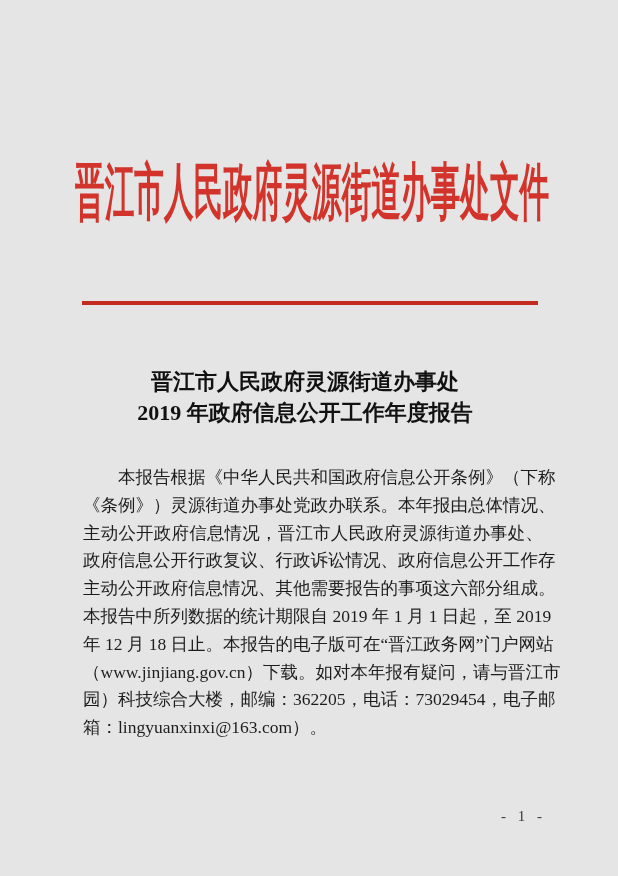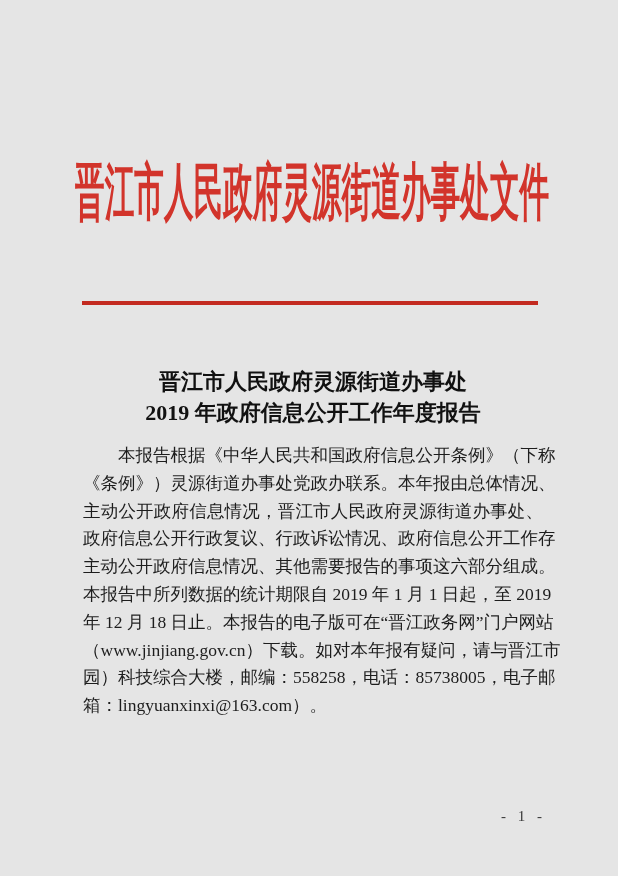--- a/index.html
+++ b/index.html
@@ -35,34 +35,34 @@
     position: absolute;
     left: 82px;
     top: 301px;
     width: 456px;
     height: 4px;
     background: var(--rule-red, #c32a20);
   }
   
   .doc-title {
     position: absolute;
-    left: 83px;
+    left: 75px;
     top: 366px;
     width: 460px;
     text-align: center;
     font-weight: bold;
     font-size: 22px;
     line-height: 31px;
     color: #111111;
   }
   
   .doc-body {
     position: absolute;
     left: 83px;
-    top: 442px;
+    top: 464px;
     width: 460px;
     font-size: 17.5px;
     line-height: 27.8px;
     color: #1d1d1d;
     font-family: Liberation Serif, serif;
   }
   .body-line {
     text-align: justify;
     text-align-last: justify;
     white-space: nowrap;
@@ -101,19 +101,19 @@
 
   <div class="doc-body">
       <div class="body-line first">本报告根据《中华人民共和国政府信息公开条例》（下称</div>
       <div class="body-line">《条例》）灵源街道办事处党政办联系。本年报由总体情况、</div>
       <div class="body-line">主动公开政府信息情况，晋江市人民政府灵源街道办事处、</div>
       <div class="body-line">政府信息公开行政复议、行政诉讼情况、政府信息公开工作存</div>
       <div class="body-line">主动公开政府信息情况、其他需要报告的事项这六部分组成。</div>
       <div class="body-line">本报告中所列数据的统计期限自 2019 年 1 月 1 日起，至 2019</div>
       <div class="body-line">年 12 月 18 日止。本报告的电子版可在“晋江政务网”门户网站</div>
       <div class="body-line">（www.jinjiang.gov.cn）下载。如对本年报有疑问，请与晋江市</div>
-      <div class="body-line">园）科技综合大楼，邮编：558258，电话：85738005，电子邮</div>
+      <div class="body-line">园）科技综合大楼，邮编：362205，电话：73029454，电子邮</div>
       <div class="body-line last">箱：lingyuanxinxi@163.com）。</div>
     </div>
 
   <div class="page-number">- 1 -</div>
 
 </div>
 
 </body></html>

